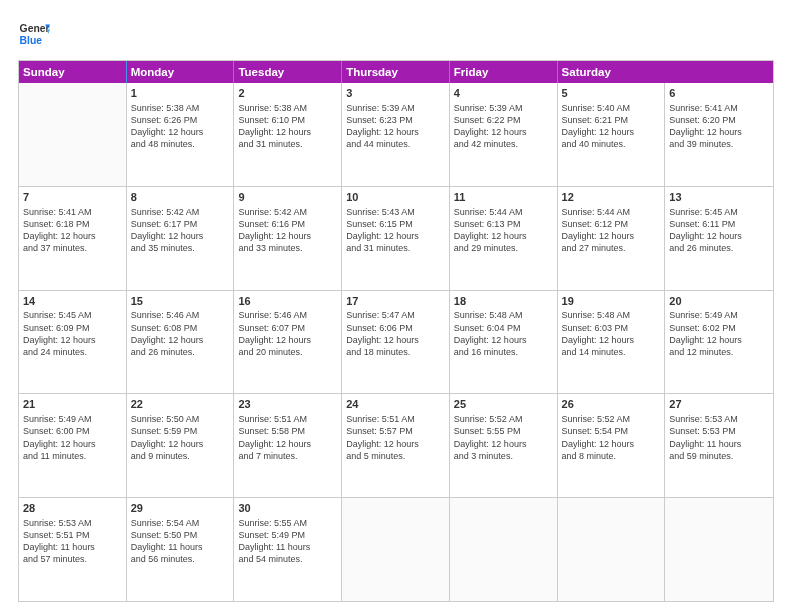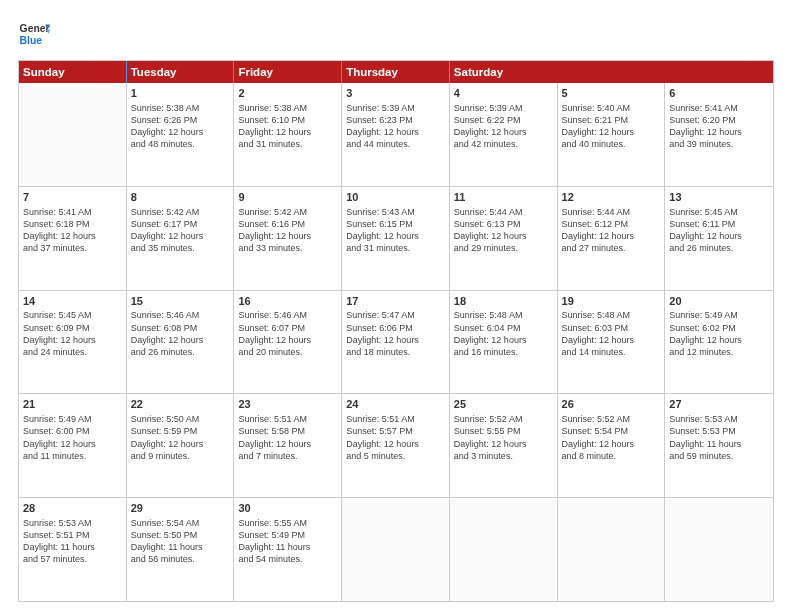--- a/index.html
+++ b/index.html
@@ -47,21 +47,21 @@
     }
     .calendar {
       flex: 1;
       display: flex;
       flex-direction: column;
       border: 1px solid #ccc;
     }
     .cal-header {
       display: grid;
       grid-template-columns: repeat(7, 1fr);
-      background: #b91c1c;
+      background: #a21caf;
     }
     .cal-header-cell {
       color: #fff;
       font-size: 11.5px;
       font-weight: bold;
       padding: 5px 4px;
       text-align: left;
       border-right: 1px solid #4a93ec;
     }
     .cal-header-cell:last-child { border-right: none; }
@@ -115,23 +115,24 @@
     </div>
     <div class="title-block">
       <div class="month-title"></div>
       <div class="location-title"></div>
     </div>
   </div>
 
   <div class="calendar">
     <div class="cal-header" id="cal-header-row">
         <div class="cal-header-cell">Sunday</div>
+        <div class="cal-header-cell">Monday</div>
         <div class="cal-header-cell">Tuesday</div>
+        <div class="cal-header-cell">Thursday</div>
         <div class="cal-header-cell">Friday</div>
-        <div class="cal-header-cell">Thursday</div>
         <div class="cal-header-cell">Saturday</div>
       </div>
     <div class="cal-body" id="cal-body">
         <div class="cal-row">
           <div class="cal-cell empty"></div>
           <div class="cal-cell">
             <div class="day-num">1</div>
             <div class="cell-text">Sunrise: 5:38 AM</div>
             <div class="cell-text">Sunset: 6:26 PM</div>
             <div class="cell-text">Daylight: 12 hours</div>

